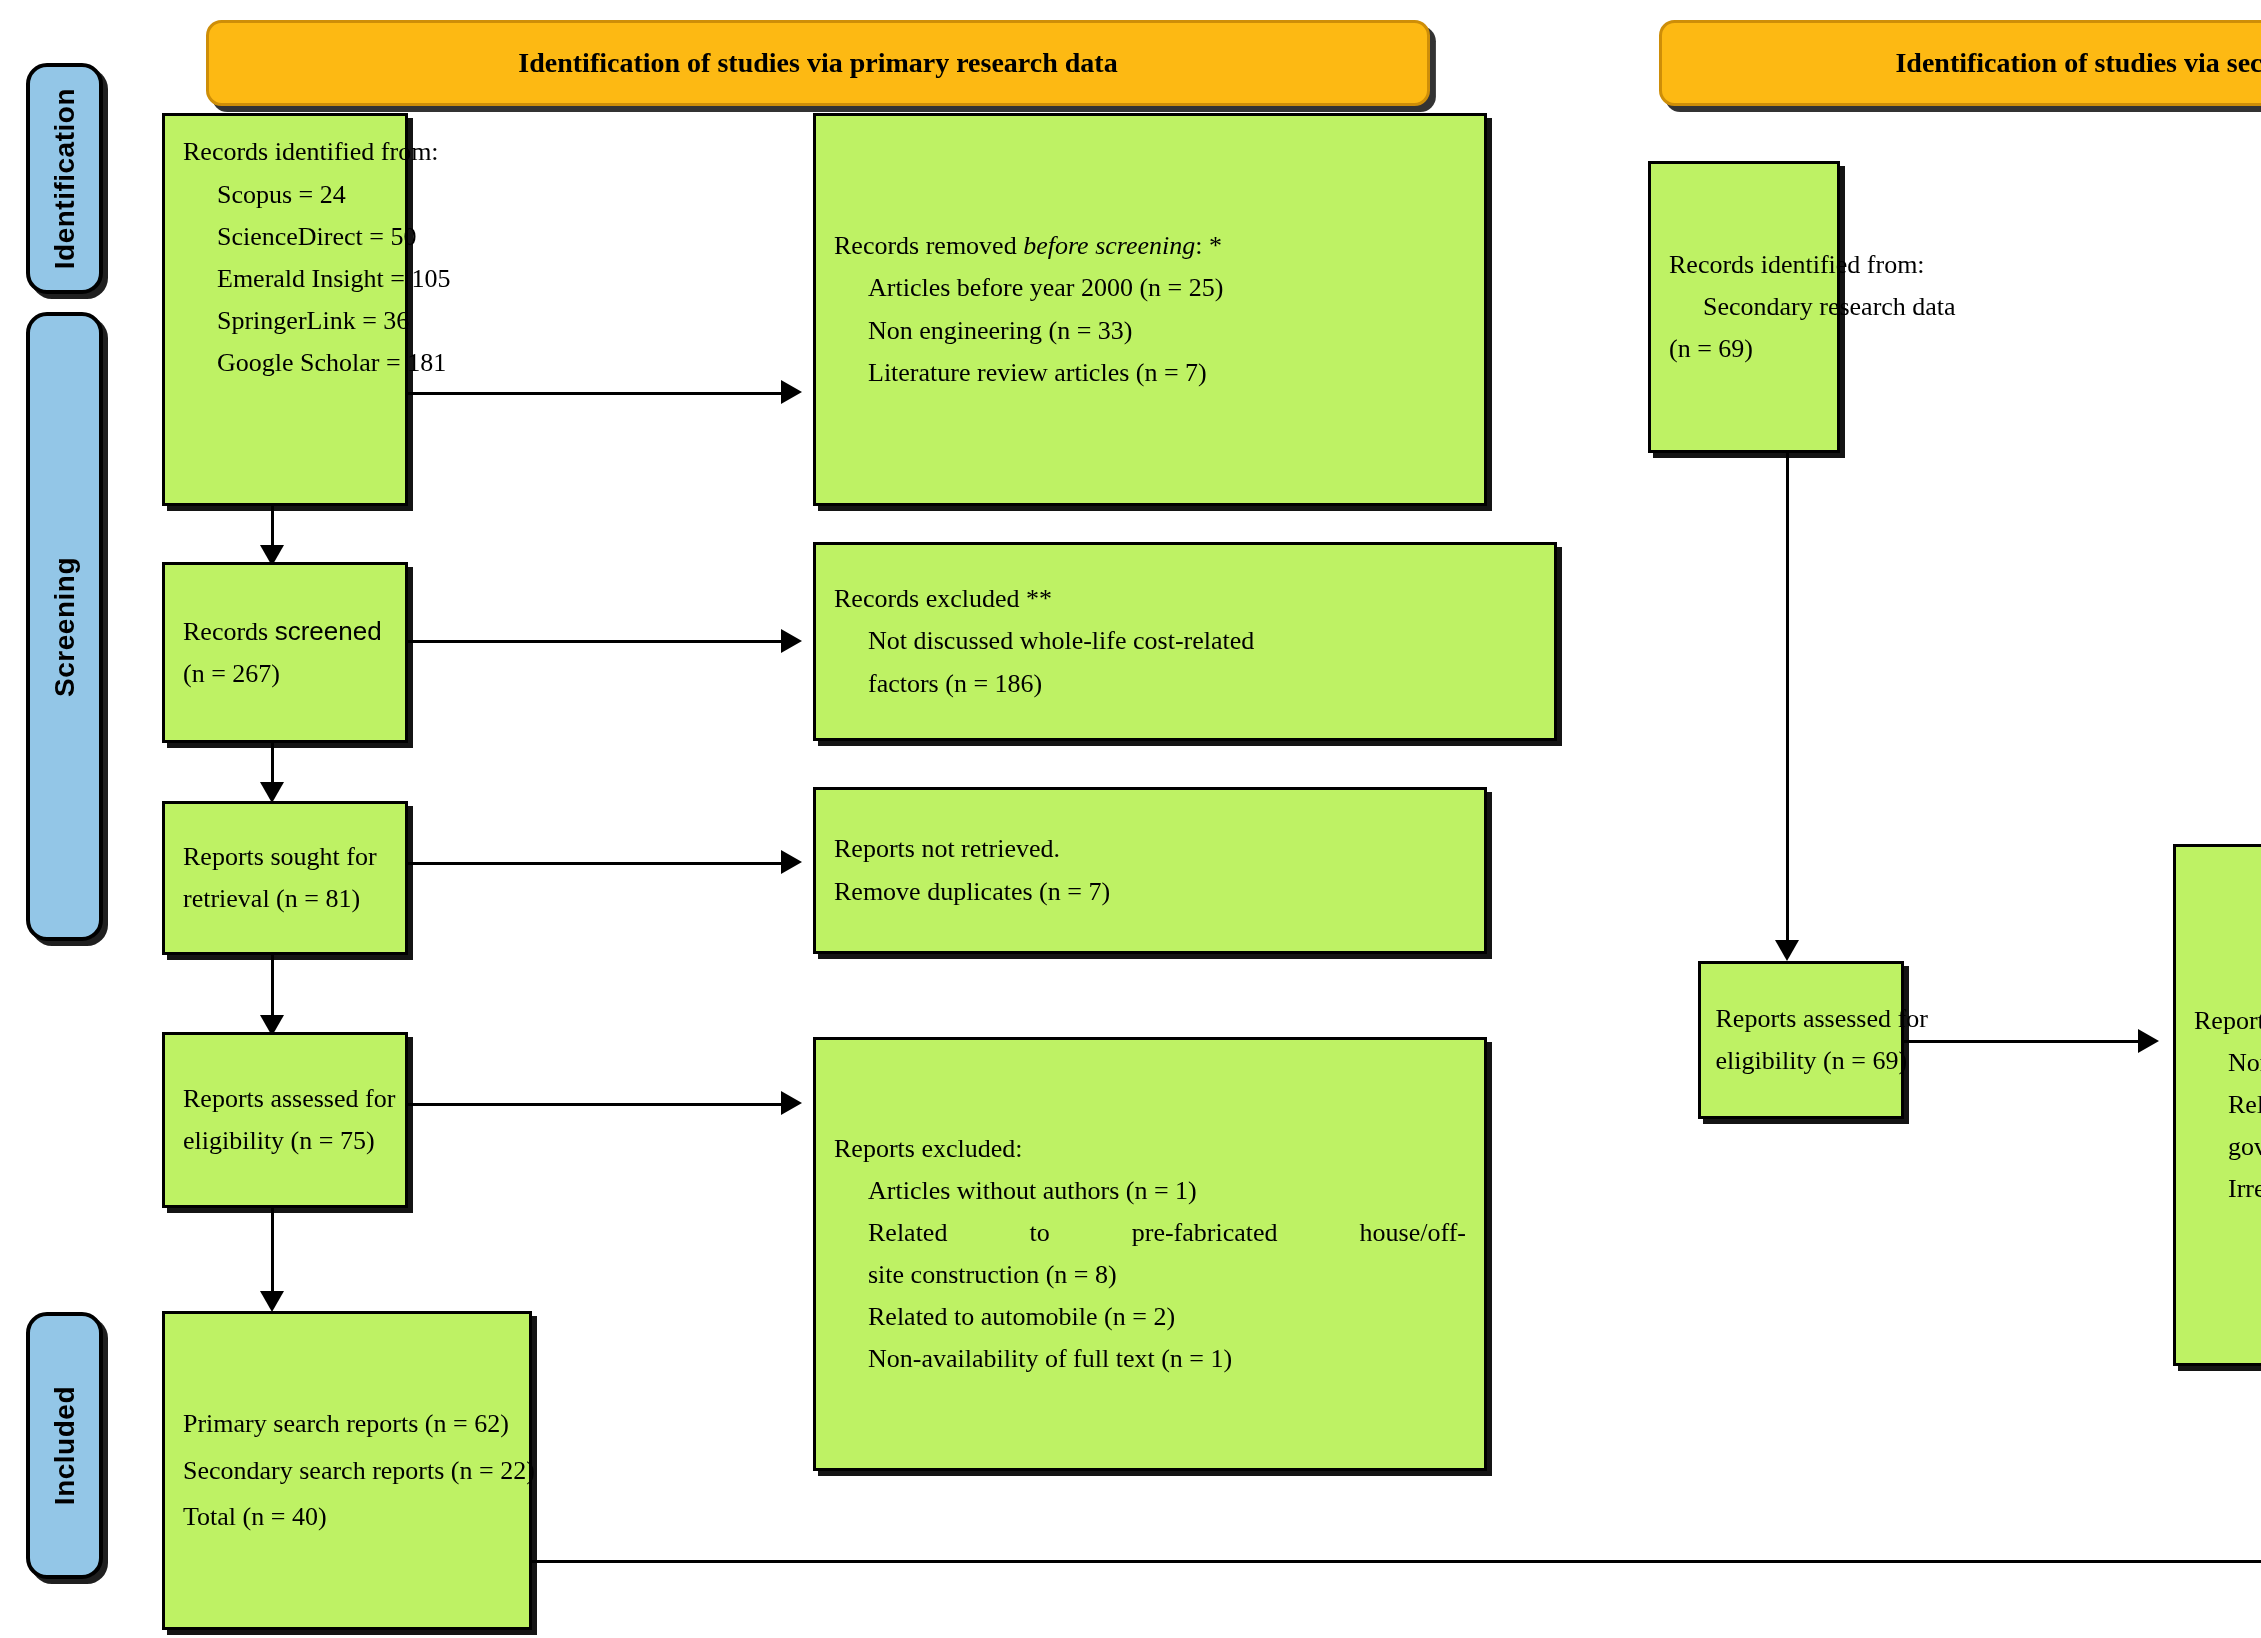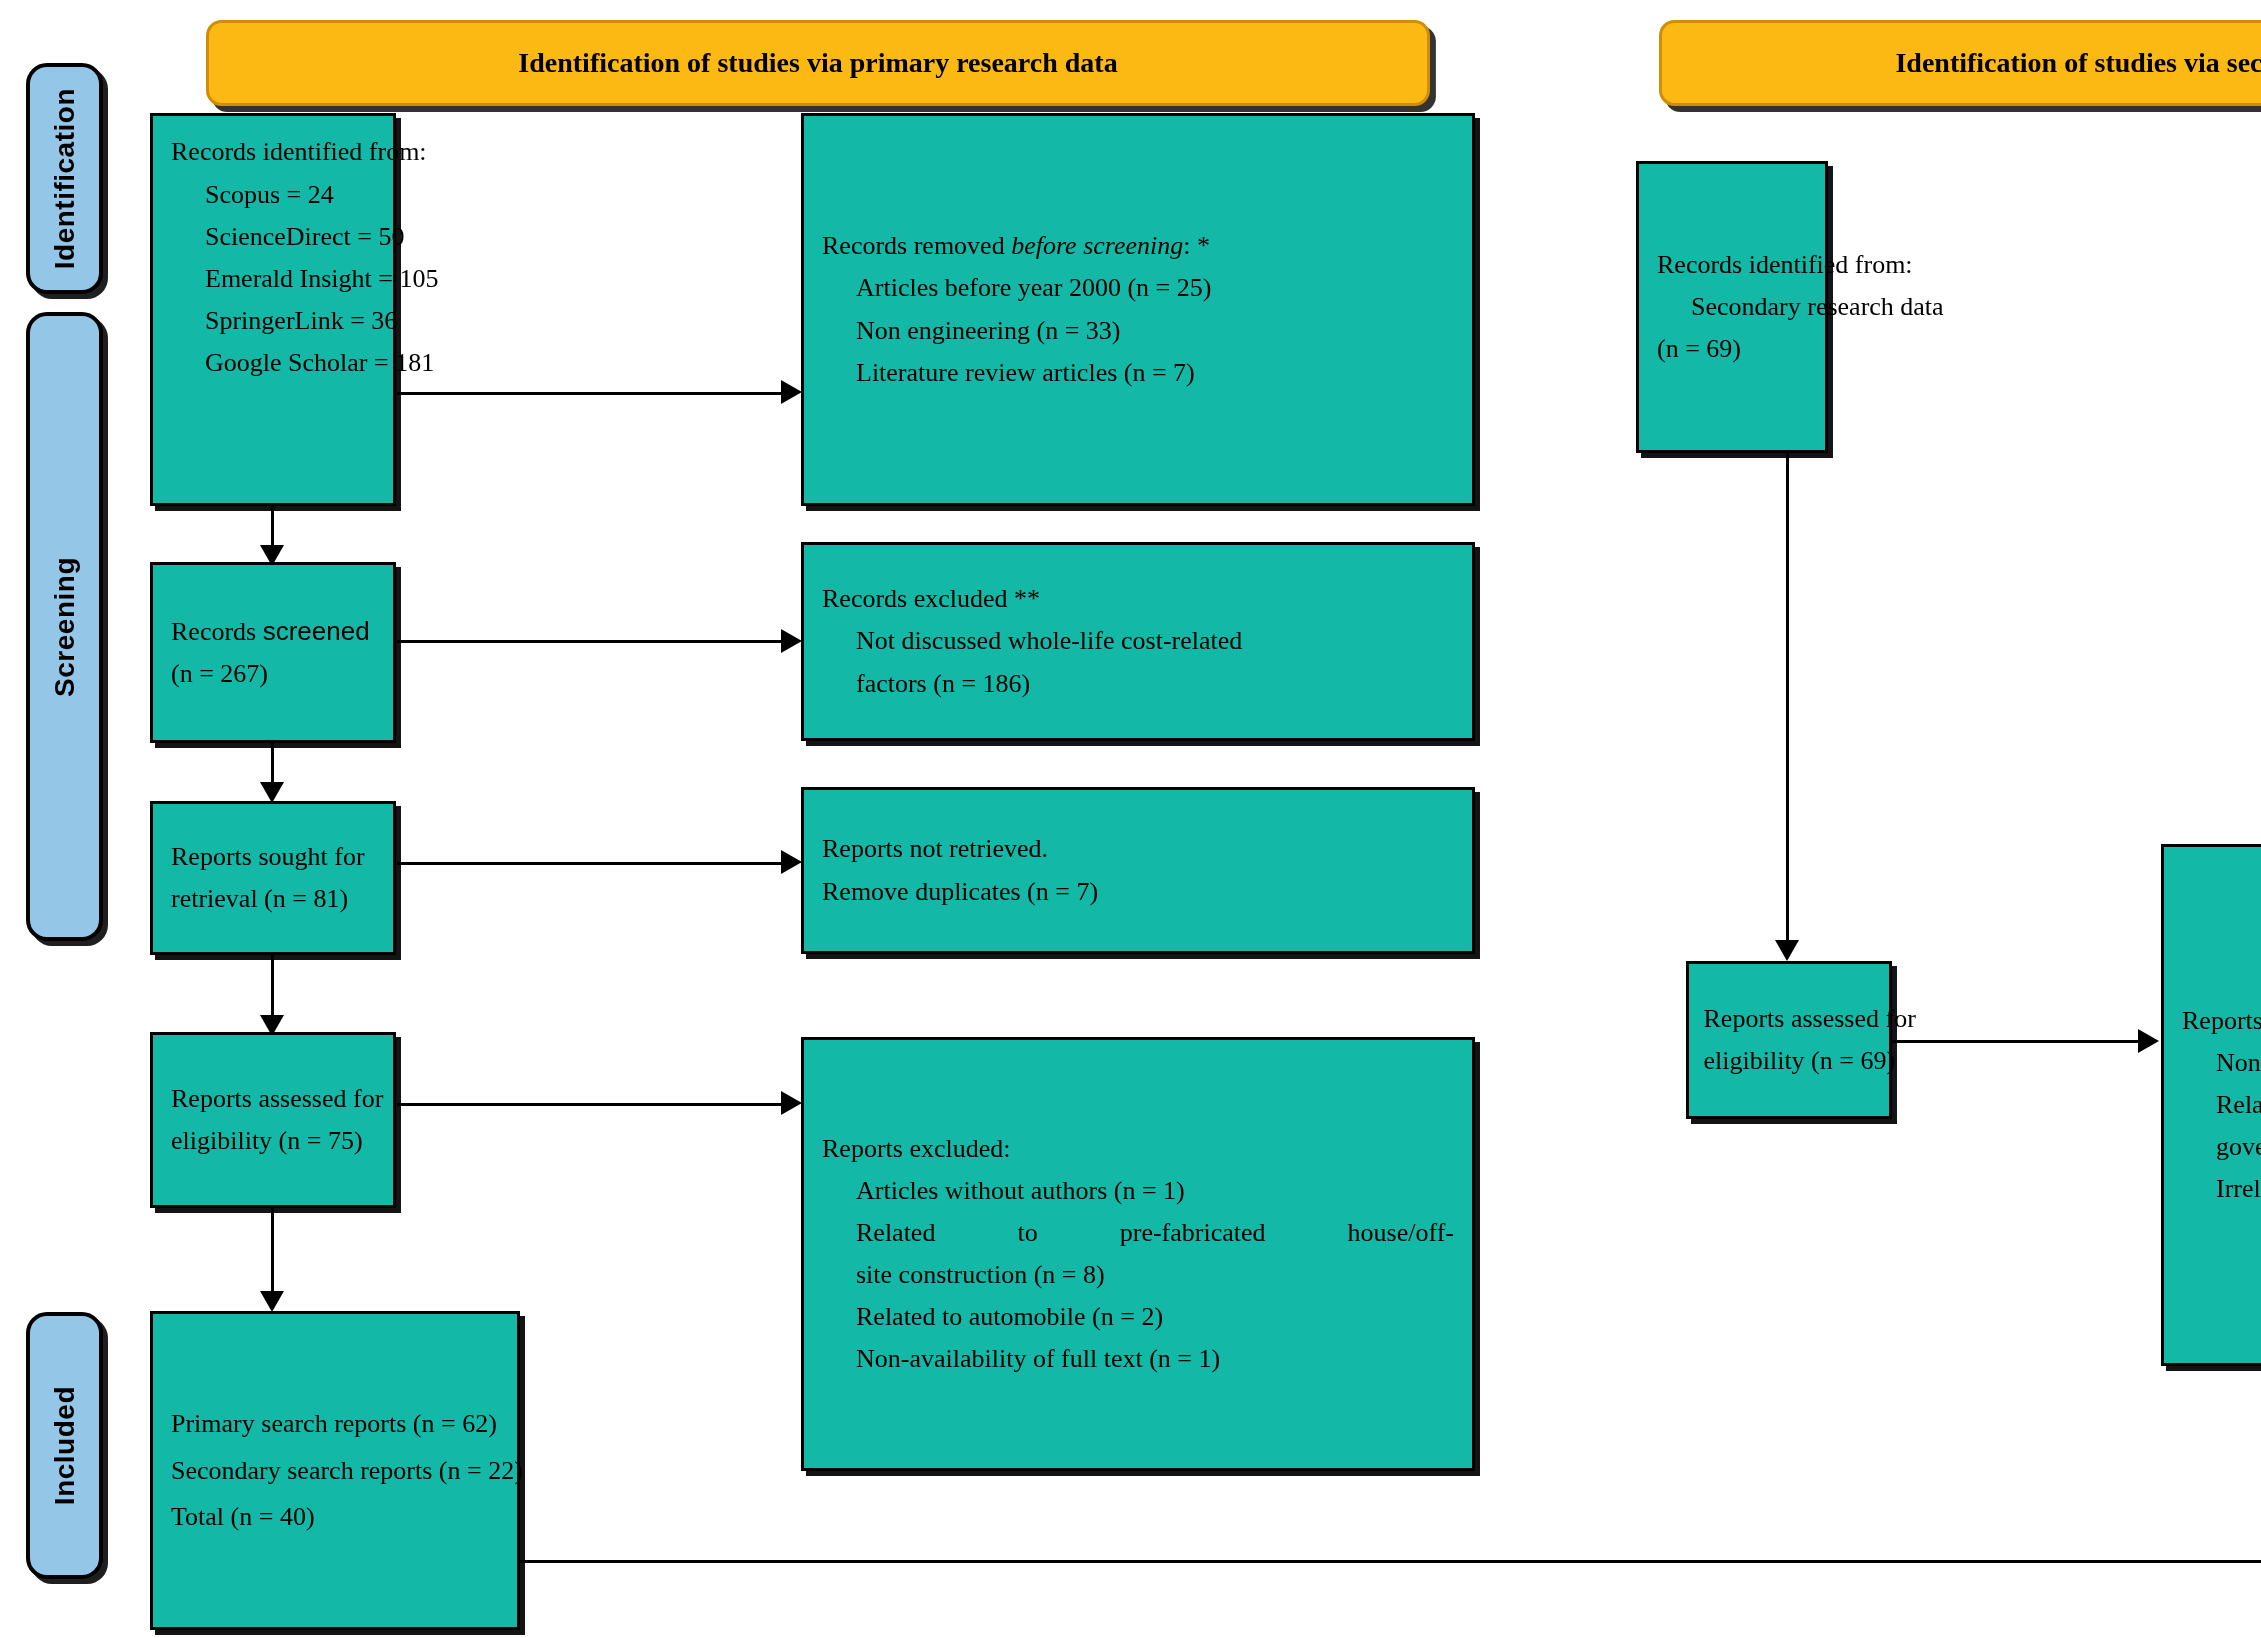--- a/index.html
+++ b/index.html
@@ -57,24 +57,25 @@
     font-family: "Liberation Serif", "DejaVu Serif", serif;
     font-weight: bold;
     font-size: 28px;
     color: #000000;
     white-space: nowrap;
   }
 
   
   .node {
     position: absolute;
-    background: #14b8a6;
+    background: #bef264;
     border: 3.2px solid #000000;
     box-shadow: 5px 5px 0 0 rgba(0,0,0,0.92);
     z-index: 3;
+    margin-left: 12px;
   }
   .node .node-body {
     padding: 15.4px 18px;
     font-size: 26px;
     line-height: 1.62;
     color: #000000;
   }
   .node .node-body.tight { line-height: 1.30; }
   .node .node-body.center-v {
     height: 100%;
@@ -171,21 +172,21 @@
   <div class="conn v" style="left:271px; top:506px; height:47px;"></div>
   <div class="arrow-head down" style="left:260px; top:545px;"></div>
 
   <div class="node" style="left:150px; top:562px; width:246px; height:181px;">
     <div class="node-body center-v">
       <span class="line"><span>Records </span><span class="bold-sans">screened</span></span>
       <span class="line">(n = 267)</span>
     </div>
   </div>
 
-  <div class="node" style="left:801px; top:542px; width:674px; height:199px;">
+  <div class="node" style="left:801px; top:542px; width:744px; height:199px;">
     <div class="node-body center-v">
       <span class="line">Records excluded **</span>
       <span class="line indent">Not discussed whole-life cost-related</span>
       <span class="line indent">factors (n = 186)</span>
     </div>
   </div>
 
   <div class="conn h" style="left:397px; top:640px; width:384px;"></div>
   <div class="arrow-head right" style="left:781px; top:629px;"></div>
 

